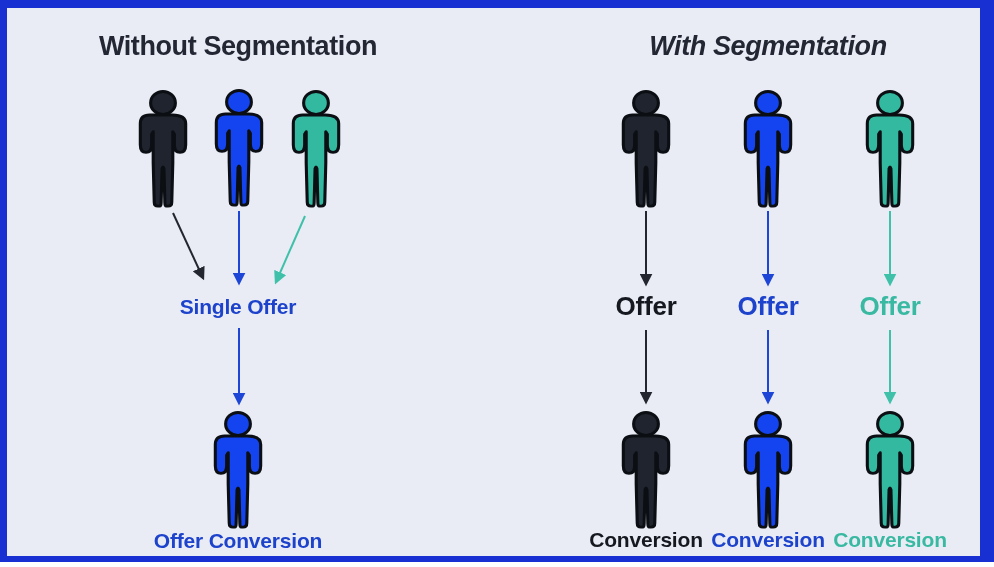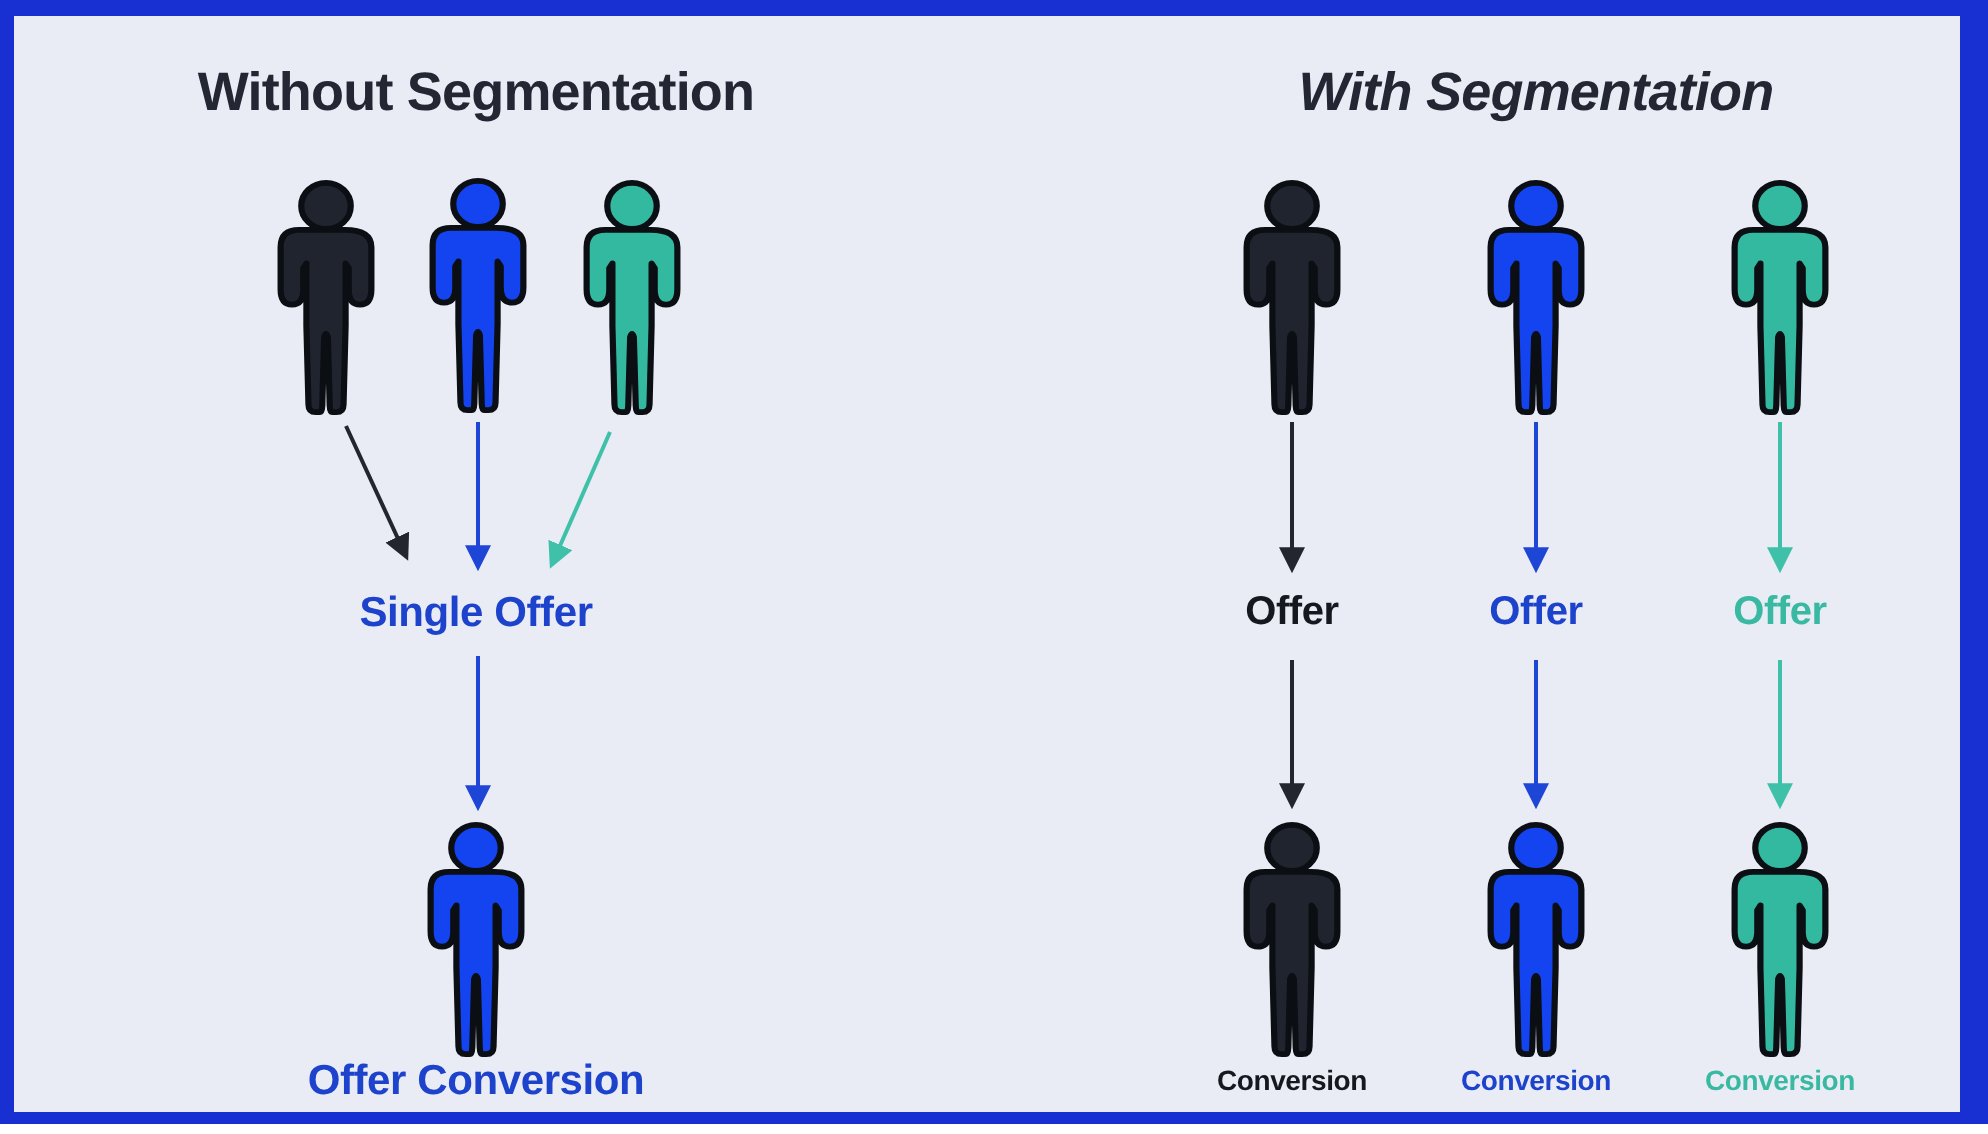--- a/index.html
+++ b/index.html
@@ -13,22 +13,22 @@
     position:absolute;left:7px;top:8px;width:973px;height:548px;
     background:var(--bg,#e9ecf5);
   }
   .abs{position:absolute;}
   .title{
     font-size:27px;font-weight:700;letter-spacing:-0.4px;
     color:var(--title_text,#232733);text-align:center;line-height:32px;
   }
   .lbl{font-weight:700;text-align:center;line-height:24px;letter-spacing:-0.2px;}
   .lbl-lg{font-size:21px;}
-  .lbl-md{font-size:20px;}
-  .lbl-sm{font-size:14px;line-height:20px;}
+  .lbl-md{font-size:26px;}
+  .lbl-sm{font-size:21px;line-height:20px;}
   .c-dark{color:var(--label_dark,#15181f);}
   .c-blue{color:var(--label_blue,#1d42cb);}
   .c-teal{color:var(--label_teal,#3ab9a2);}
   svg.person{display:block;stroke:var(--outline,#0b0e13);stroke-width:3;stroke-linejoin:round;}
   svg.person.fill-dark{fill:var(--person_dark,#20242e);}
   svg.person.fill-blue{fill:var(--person_blue,#1444f0);}
   svg.person.fill-teal{fill:var(--person_teal,#32b9a0);}
   .ln-dark{stroke:var(--arrow_dark,#23262e);stroke-width:2;}
   .ln-blue{stroke:var(--arrow_blue,#1e46d6);stroke-width:2;}
   .ln-teal{stroke:var(--arrow_teal,#3fc1a9);stroke-width:2;}

